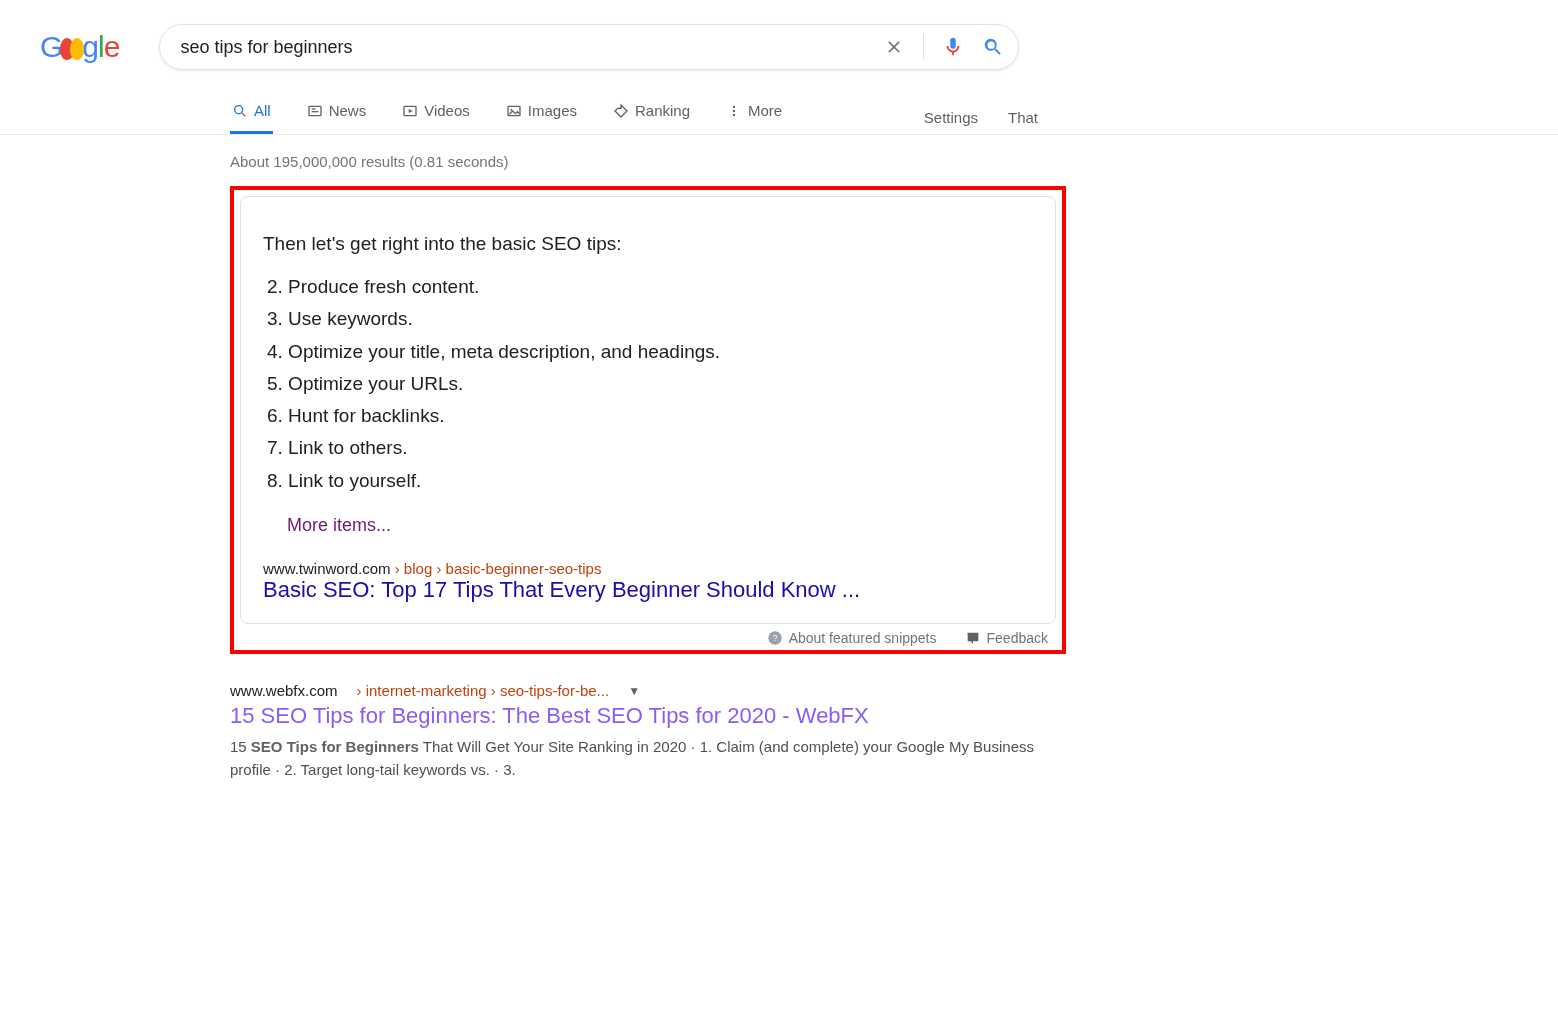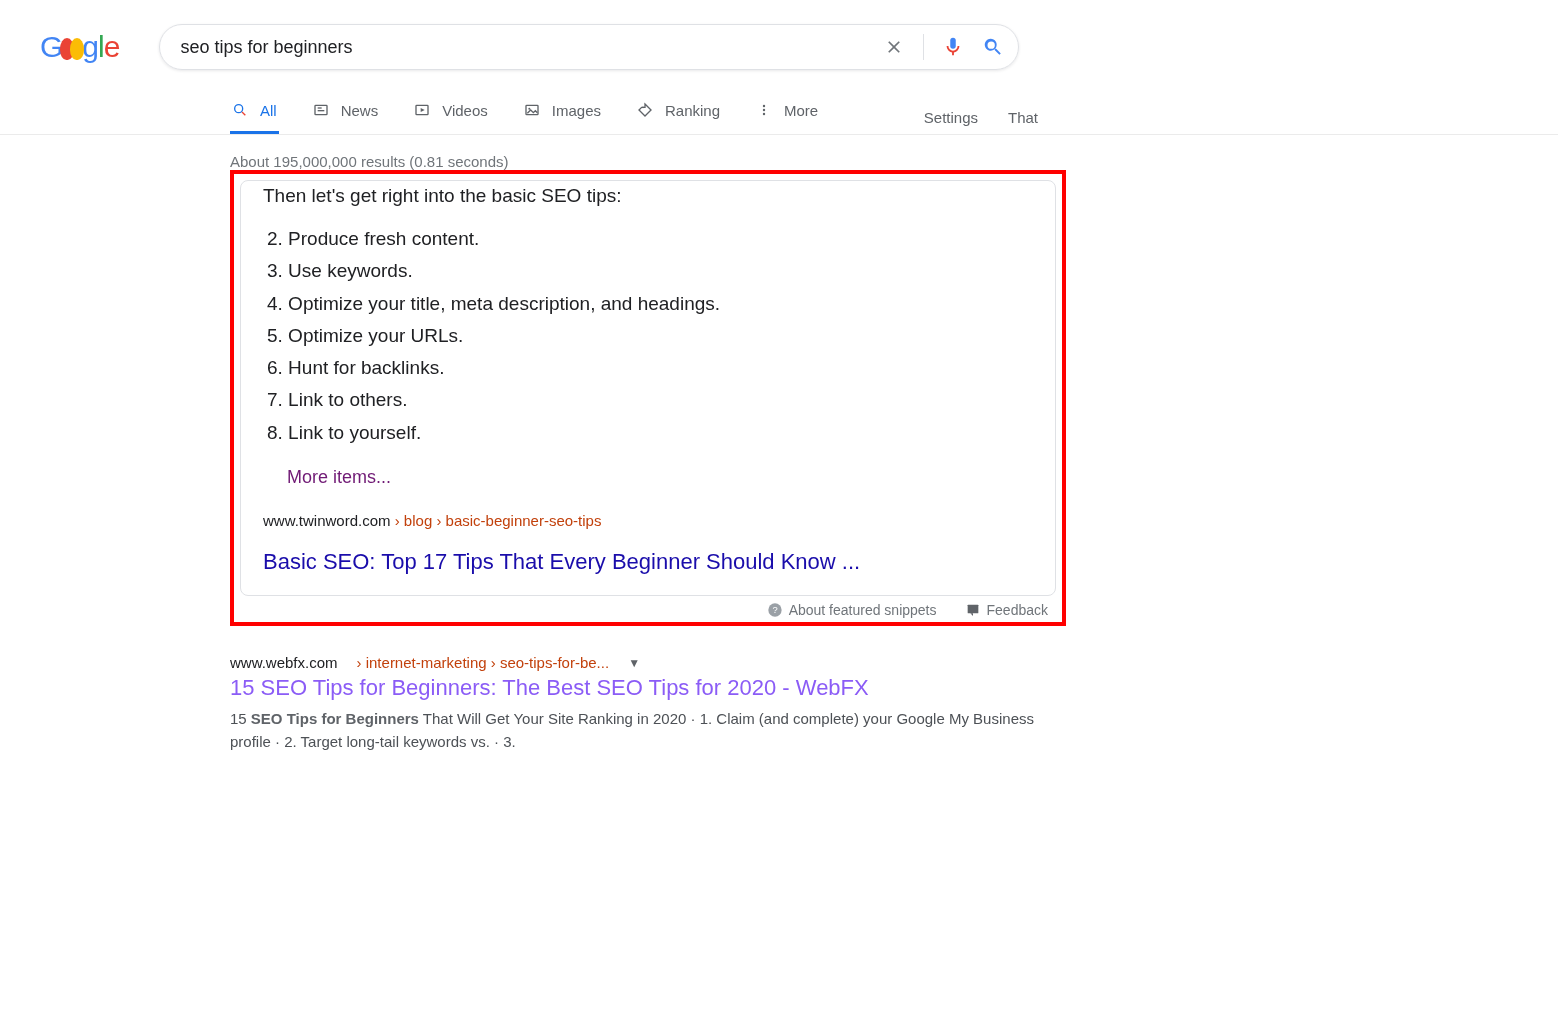--- a/index.html
+++ b/index.html
@@ -14,38 +14,38 @@
   .logo .bulb.yellow{background:#FBBC05}
 
   .searchbar { flex: 0 0 860px; height: 46px; border: 1px solid #dfe1e5; border-radius: 24px; display: flex; align-items: center; padding: 0 14px; box-shadow: 0 1px 3px rgba(32,33,36,.1);}
   .searchbar input { flex: 1; border: none; outline: none; font-size: 18px; color:#202124; padding-left:6px;}
   .sb-icons { display:flex; align-items:center; gap:18px; }
   .sb-divider{width:1px;height:26px;background:#dfe1e5;}
   .icon { width:22px; height:22px; display:inline-flex; align-items:center; justify-content:center; }
 
   .tabs-row { display:flex; align-items:center; border-bottom:1px solid #ebebeb; margin-top:22px; padding-left:230px;}
   .tabs { display:flex; gap:32px; }
-  .tab { display:flex; align-items:flex-start; gap:12px; font-size:15px; color:#5f6368; padding:10px 2px 12px; cursor:pointer; border-bottom:3px solid transparent;}
+  .tab { display:flex; align-items:center; gap:6px; font-size:15px; color:#5f6368; padding:10px 2px 12px; cursor:pointer; border-bottom:3px solid transparent;}
   .tab.active { color:#1a73e8; border-bottom-color:#1a73e8; }
   .tab .ticon{width:16px;height:16px;}
   .tabs-right { margin-left:auto; display:flex; gap:30px; padding-right:520px; font-size:15px; color:#5f6368;}
   .tabs-right span{cursor:pointer;margin-top:8px;}
 
   .content { padding-left:230px; padding-top:18px; max-width:1060px;}
-  .stats { color:#70757a; font-size:15px; }
+  .stats { color:#70757a; font-size:15px; margin-bottom:16px;}
 
   .snippet-wrap{ border:4px solid #f00; padding:6px 6px 2px; margin-bottom:28px; width:836px;}
-  .snippet { border:1px solid #dfe1e5; border-radius:8px; padding:4px 22px 20px;}
+  .snippet { border:1px solid #dfe1e5; border-radius:8px; padding:36px 22px 20px;}
   .snippet .lead{ font-size:19px; color:#202124; margin-bottom:16px;}
   .snippet ol{ list-style:none; padding:0; margin:0 0 18px 0;}
   .snippet ol li{ font-size:19px; color:#202124; line-height:1.7; padding-left:4px;}
   .more-items{ color:#701a75; font-size:18px; margin-left:24px; cursor:pointer; margin-bottom:24px; display:inline-block;}
   .cite{ font-size:15px; color:#202124;}
   .cite .path{ color:#c2410c;}
-  .snippet-title{ color:#1a0dab; font-size:22px; margin-top:20px; cursor:pointer;}
+  .snippet-title{ color:#1a0dab; font-size:22px; margin-top:0; cursor:pointer;}
   .snippet-footer{ display:flex; justify-content:flex-end; gap:28px; padding:6px 8px 2px; font-size:14px; color:#70757a;}
   .snippet-footer .fitem{display:flex;align-items:center;gap:6px;cursor:pointer;}
 
   .result{ width:820px; }
   .result .cite{ font-size:15px; display:flex; align-items:center; gap:19px;}
   .result .title{ color:#8b5cf6; font-size:22px; margin:4px 0 6px; cursor:pointer;}
   .result .desc{ font-size:15px; color:#4d5156; line-height:1.55;}
   .result .desc b{color:#5f6368;}
   .caret{color:#5f6368;font-size:12px;cursor:pointer;}
 </style>

